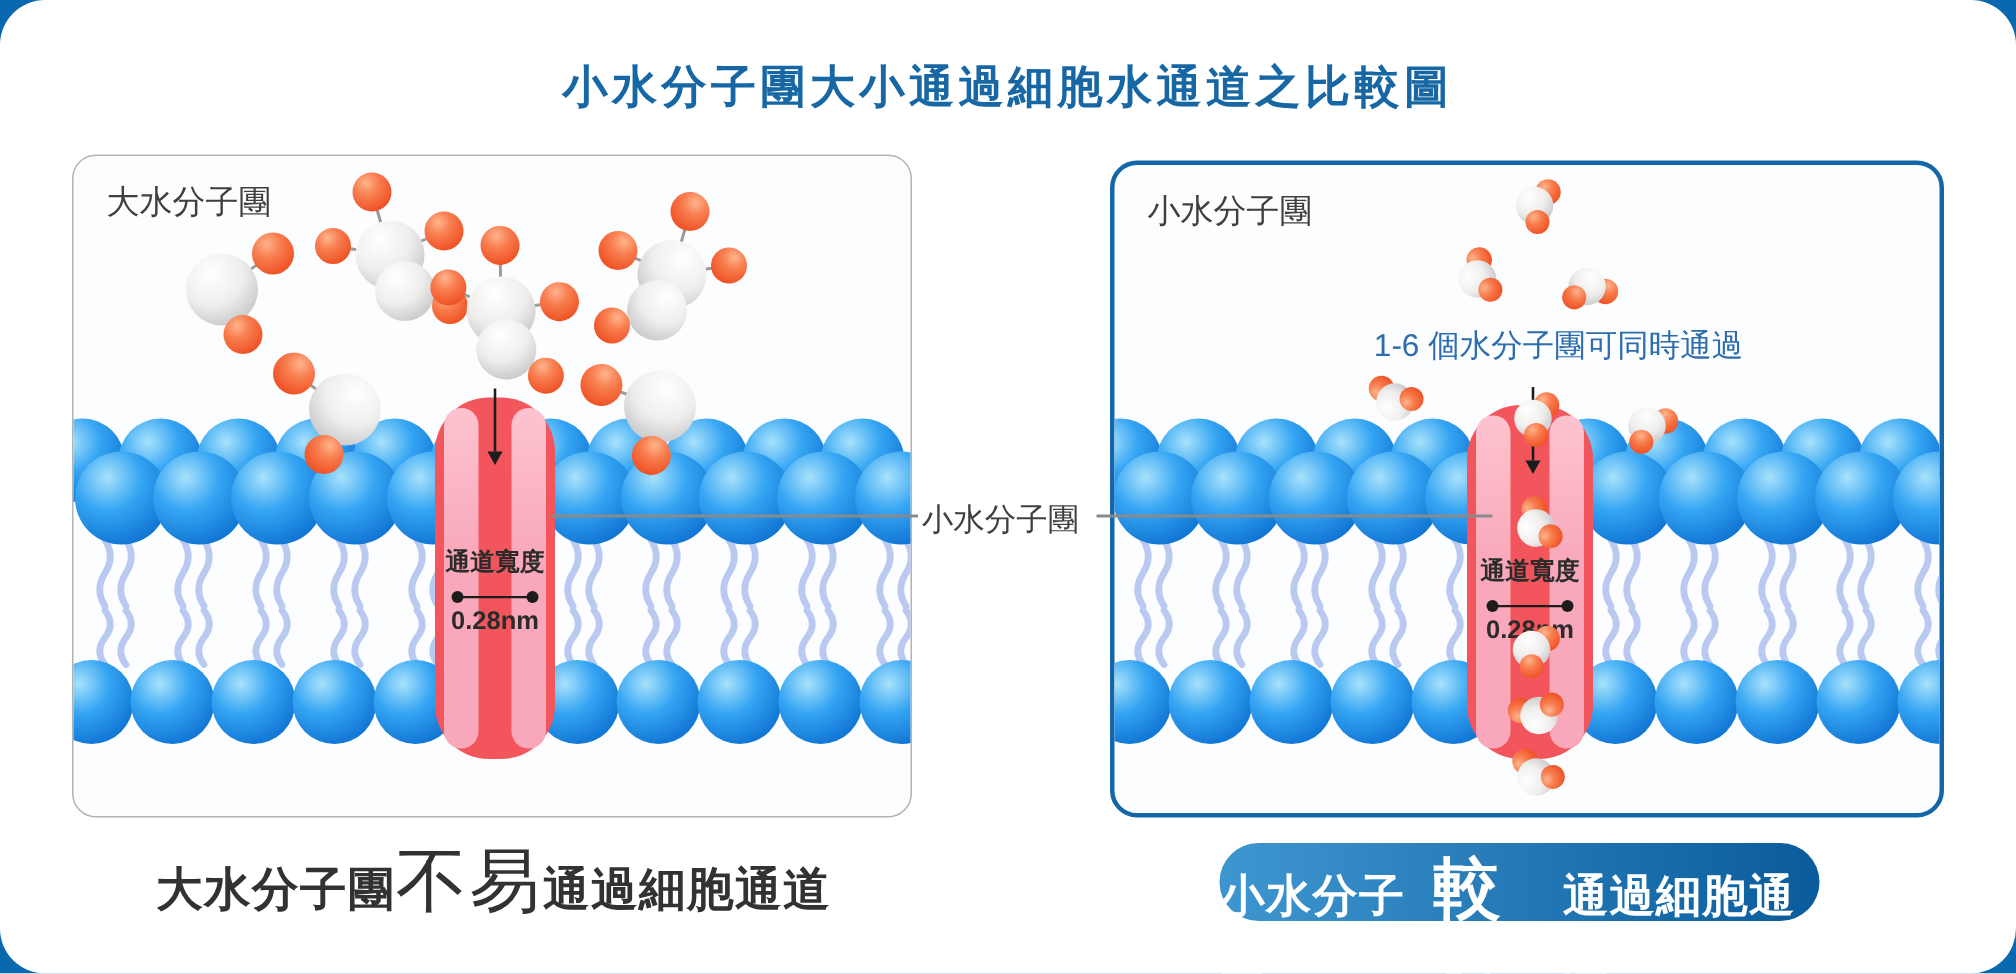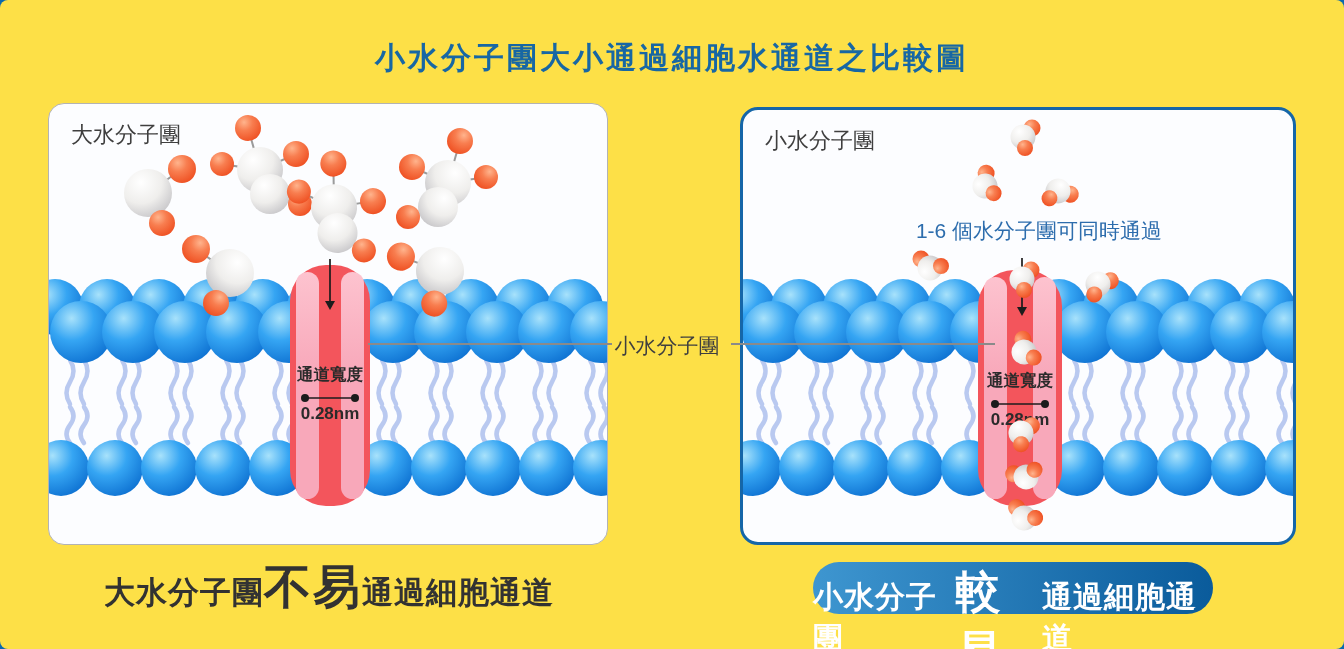--- a/index.html
+++ b/index.html
@@ -1,38 +1,38 @@
 <!DOCTYPE html>
 <html><head>
 <meta charset="utf-8">
 <style>
   html,body{margin:0;padding:0;}
   body{width:1344px;height:649px;overflow:hidden;font-family:"Liberation Sans",sans-serif;}
   .page{position:relative;width:1344px;height:649px;background:#0968ae;}
-  .canvas{position:absolute;inset:0;background:#fde047;border-radius:8px;}
+  .canvas{position:absolute;inset:0;background:#ffffff;border-radius:30px;}
   .title{position:absolute;left:0;top:38px;width:100%;margin:0;text-align:center;
          font-family:"Liberation Serif",serif;font-size:30px;font-weight:700;
          letter-spacing:3px;color:#1767a4;}
   .panel{position:absolute;background:#fcfdff;box-sizing:border-box;}
   .panel-left{left:48px;top:103px;width:560px;height:442px;border:1.5px solid #b3b3b3;border-radius:16px;}
   .panel-right{left:740px;top:107px;width:556px;height:438px;border:3px solid #1566a8;border-radius:18px;}
   .panel svg{position:absolute;inset:0;width:100%;height:100%;border-radius:14px;}
   .panel-label{position:absolute;left:22px;top:16px;font-size:22px;color:#3f3f3f;z-index:3;}
   .info-text{position:absolute;left:146px;top:106px;width:300px;text-align:center;
              font-size:21px;line-height:29px;color:#2d6dad;z-index:3;}
   .connector{position:absolute;height:1.5px;background:#8a8a8a;z-index:4;}
   .connector-left{left:368px;top:343px;width:244px;}
   .connector-right{left:731px;top:343px;width:264px;}
   .center-label{position:absolute;left:612px;top:332px;width:110px;text-align:center;
                 font-size:21px;color:#3f3f3f;z-index:4;}
   .caption{position:absolute;left:49px;top:556px;width:560px;height:62px;
            display:flex;justify-content:center;align-items:baseline;
            font-family:"Liberation Serif",serif;font-size:31px;font-weight:600;
            letter-spacing:1px;color:#323232;}
-  .caption .em{font-size:47px;font-weight:700;letter-spacing:2px;}
+  .caption .em{font-size:47px;font-weight:400;letter-spacing:2px;}
   .caption-pill{position:absolute;left:813px;top:562px;width:400px;height:52px;
            border-radius:26px;background:linear-gradient(90deg,#3e96d0,#0a5b9b);
            display:flex;justify-content:center;align-items:baseline;
            font-family:"Liberation Serif",serif;font-size:30px;font-weight:600;
            letter-spacing:1px;color:#ffffff;}
   .caption-pill .em{font-size:45px;font-weight:700;letter-spacing:2px;}
   
   .tail{fill:none;stroke:#b9c9f0;stroke-width:4.5;stroke-linecap:round;}
   .bond{stroke:#9b9b9b;stroke-width:2;}
   .arrow-line{stroke:#1c1c1c;stroke-width:1.7;}

